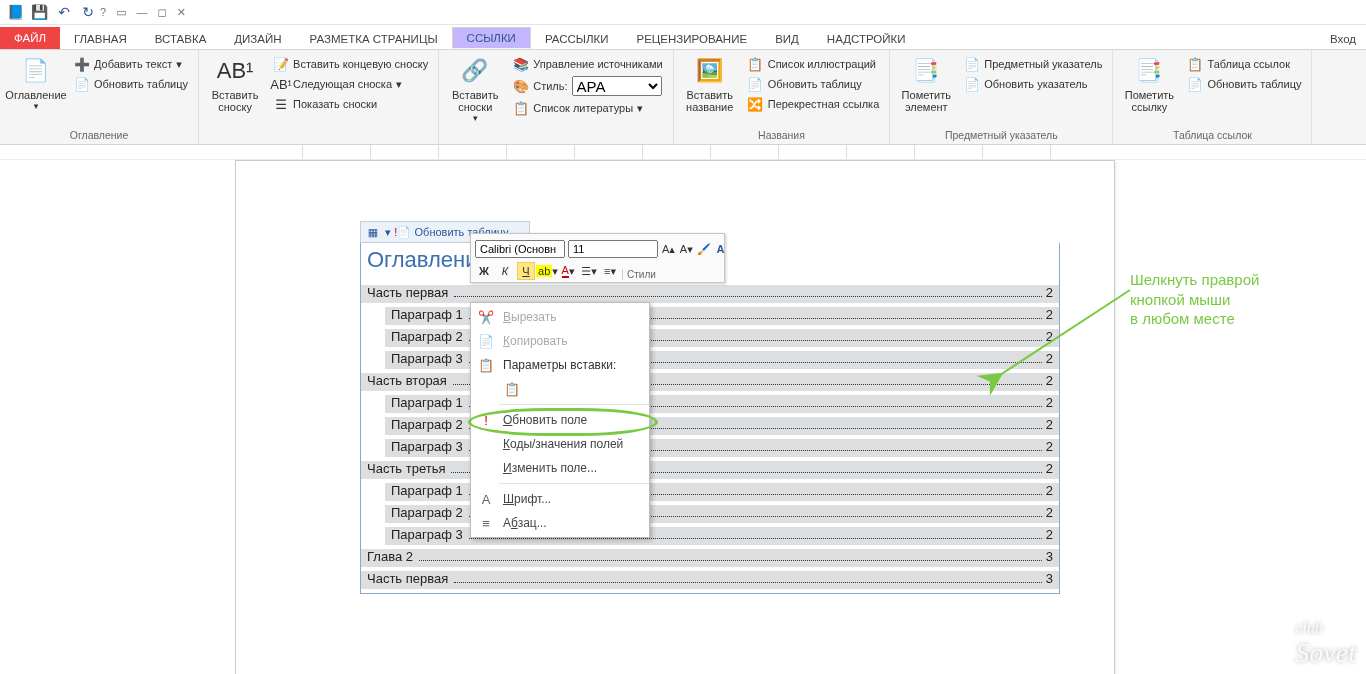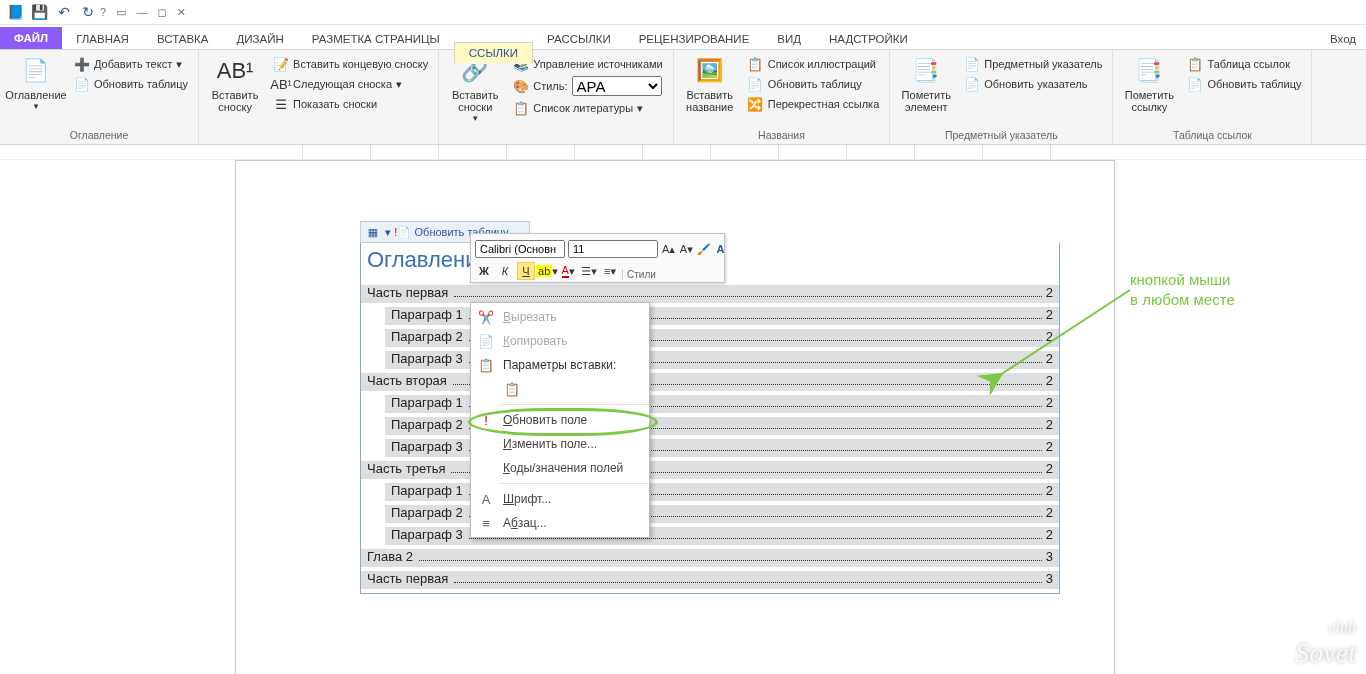--- a/index.html
+++ b/index.html
@@ -3,22 +3,22 @@
 <meta charset="utf-8">
 <style>
   * { box-sizing: border-box; margin: 0; padding: 0; }
   body { font-family: "Segoe UI", Tahoma, sans-serif; font-size: 11px; background: #fff; width: 1366px; height: 674px; overflow: hidden; position: relative; color: #333; }
   .qat { height: 25px; background: #fff; display: flex; align-items: center; padding: 0 4px; border-bottom: 1px solid #e5e5e5; }
   .qat .icon { width: 20px; height: 20px; display: inline-flex; align-items: center; justify-content: center; margin: 0 2px; color: #2b579a; font-size: 14px; }
   .qat .title { flex: 1; text-align: center; color: #666; font-size: 12px; }
   .qat .right-icons { display: flex; gap: 10px; margin-right: 8px; color: #777; }
   .tabs { height: 25px; display: flex; align-items: flex-end; border-bottom: 1px solid #d4d4d4; background: #fff; padding-left: 0; }
   .tab { padding: 4px 14px; font-size: 11.5px; color: #444; text-transform: uppercase; cursor: pointer; }
-  .tab.file { background: #8b5cf6; color: #fff; padding: 5px 14px; font-weight: bold; }
-  .tab.active { border: 1px solid #d4d4d4; border-bottom: 1px solid #f5f5f5; background: #fef9c3; color: #2b579a; position: relative; top: 15px; }
+  .tab.file { background: #ef4444; color: #fff; padding: 5px 14px; }
+  .tab.active { border: 1px solid #d4d4d4; border-bottom: 1px solid #f5f5f5; background: #c4b5fd; color: #2b579a; position: relative; top: 0; }
   .login { margin-left: auto; padding: 4px 10px; color: #444; font-size: 11.5px; }
   .ribbon { height: 95px; background: #f5f5f5; border-bottom: 1px solid #d4d4d4; display: flex; }
   .group { border-right: 1px solid #e0e0e0; padding: 2px 6px 0 6px; display: flex; flex-direction: column; }
   .group-body { flex: 1; display: flex; align-items: flex-start; gap: 4px; }
   .group-label { text-align: center; font-size: 10.5px; color: #666; padding: 2px 0 3px; }
   .big-btn { display: flex; flex-direction: column; align-items: center; width: 60px; padding-top: 3px; cursor: pointer; }
   .big-btn .bi { width: 32px; height: 32px; display: flex; align-items: center; justify-content: center; font-size: 22px; }
   .big-btn .bl { font-size: 11px; text-align: center; line-height: 1.1; margin-top: 2px; }
   .row-btns { display: flex; flex-direction: column; gap: 2px; padding-top: 3px; }
   .small-btn { display: flex; align-items: center; gap: 4px; font-size: 11px; padding: 1px 4px; white-space: nowrap; cursor: pointer; }
@@ -345,25 +345,25 @@
     </div>
   <div class="ctx-sep"></div>
   <div class="ctx-item">
       <span class="ci">
         <span style="color:#c00;">!</span>
       </span>
       <span><u class="acc">О</u>бновить поле</span>
     </div>
   <div class="ctx-item">
       <span class="ci"></span>
+      <span><u class="acc">К</u>оды/значения полей</span>
+    </div>
+  <div class="ctx-item">
+      <span class="ci"></span>
       <span><u class="acc">И</u>зменить поле...</span>
-    </div>
-  <div class="ctx-item">
-      <span class="ci"></span>
-      <span><u class="acc">К</u>оды/значения полей</span>
     </div>
   <div class="ctx-sep"></div>
   <div class="ctx-item">
       <span class="ci">A</span>
       <span><u class="acc">Ш</u>рифт...</span>
     </div>
   <div class="ctx-item">
       <span class="ci">≡</span>
       <span>А<u class="acc">б</u>зац...</span>
     </div>
@@ -374,17 +374,18 @@
 <svg class="arrow-svg" width="500" height="150">
   <defs>
       <marker id="ah" markerWidth="12" markerHeight="12" refX="2" refY="6" orient="auto">
         <path d="M12,0 L0,6 L12,12 L8,6 Z" fill="#7ac943"></path>
       </marker>
     </defs>
   <line x1="480" y1="10" x2="350" y2="95" stroke="#7ac943" stroke-width="2" marker-end="url(#ah)"></line>
 </svg>
 
 <div class="annotation">
+  <div>Шелкнуть праврой</div>
   <div>кнопкой мыши</div>
   <div>в любом месте</div>
 </div>
 
-<div class="watermark"><span style="font-size:16px; display:block; text-align:right;">club</span><span>Sovet</span></div>
+<div class="watermark"><span style="font-size:16px; display:block; text-align:left;">club</span><span>Sovet</span></div>
 
 </body></html>

